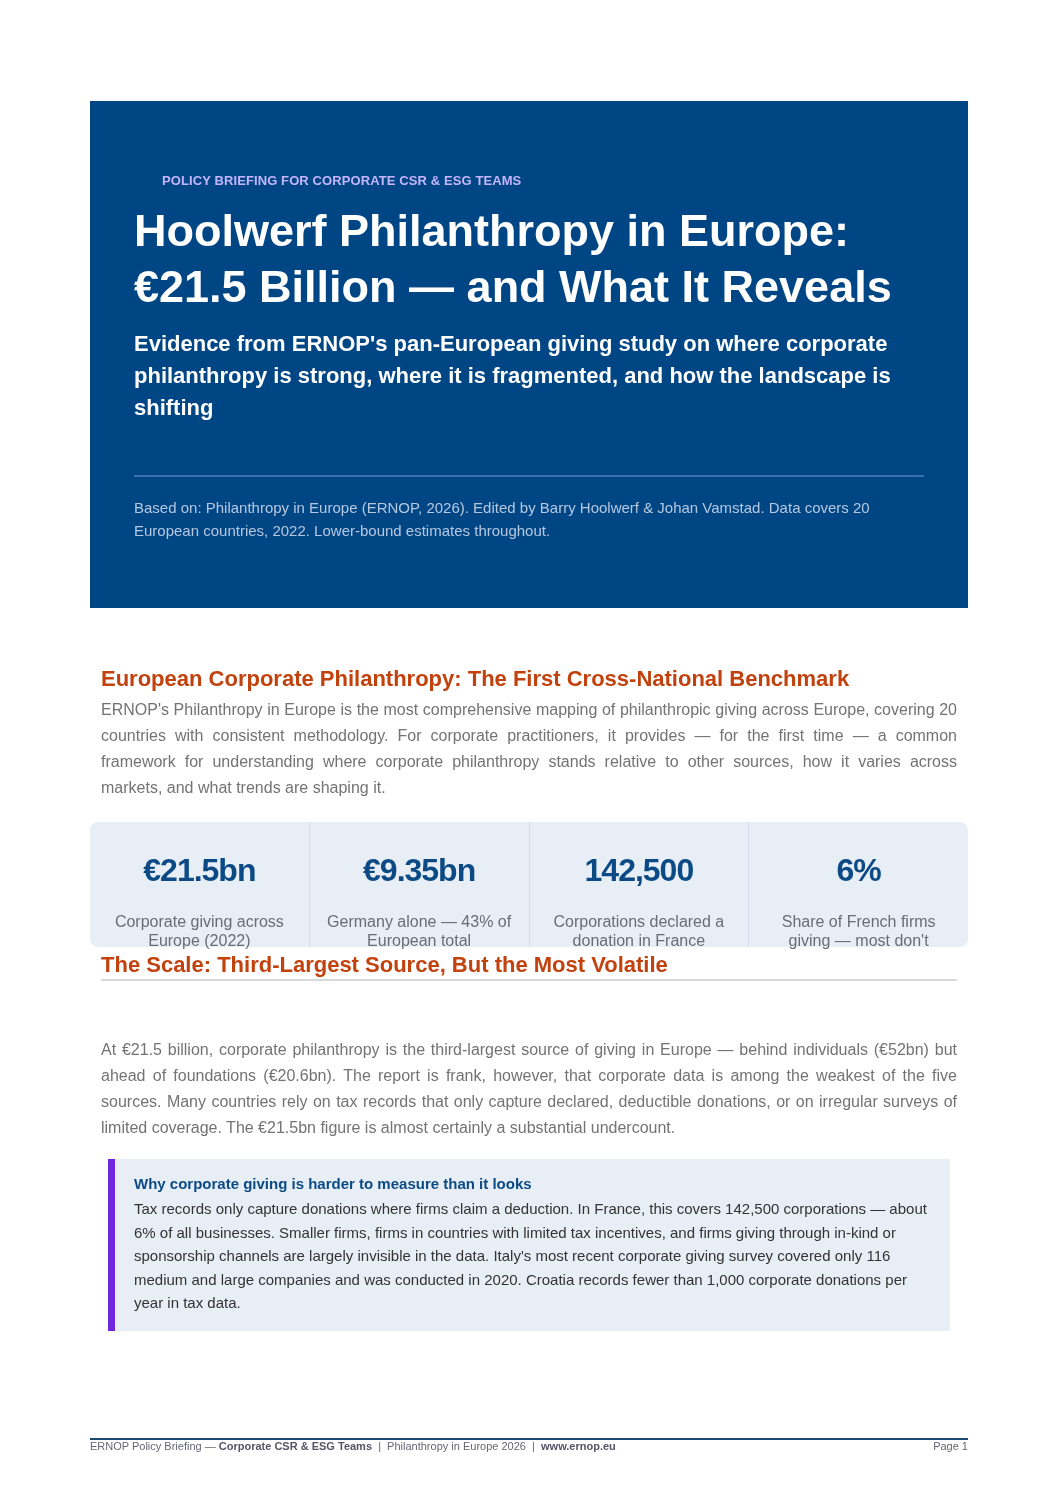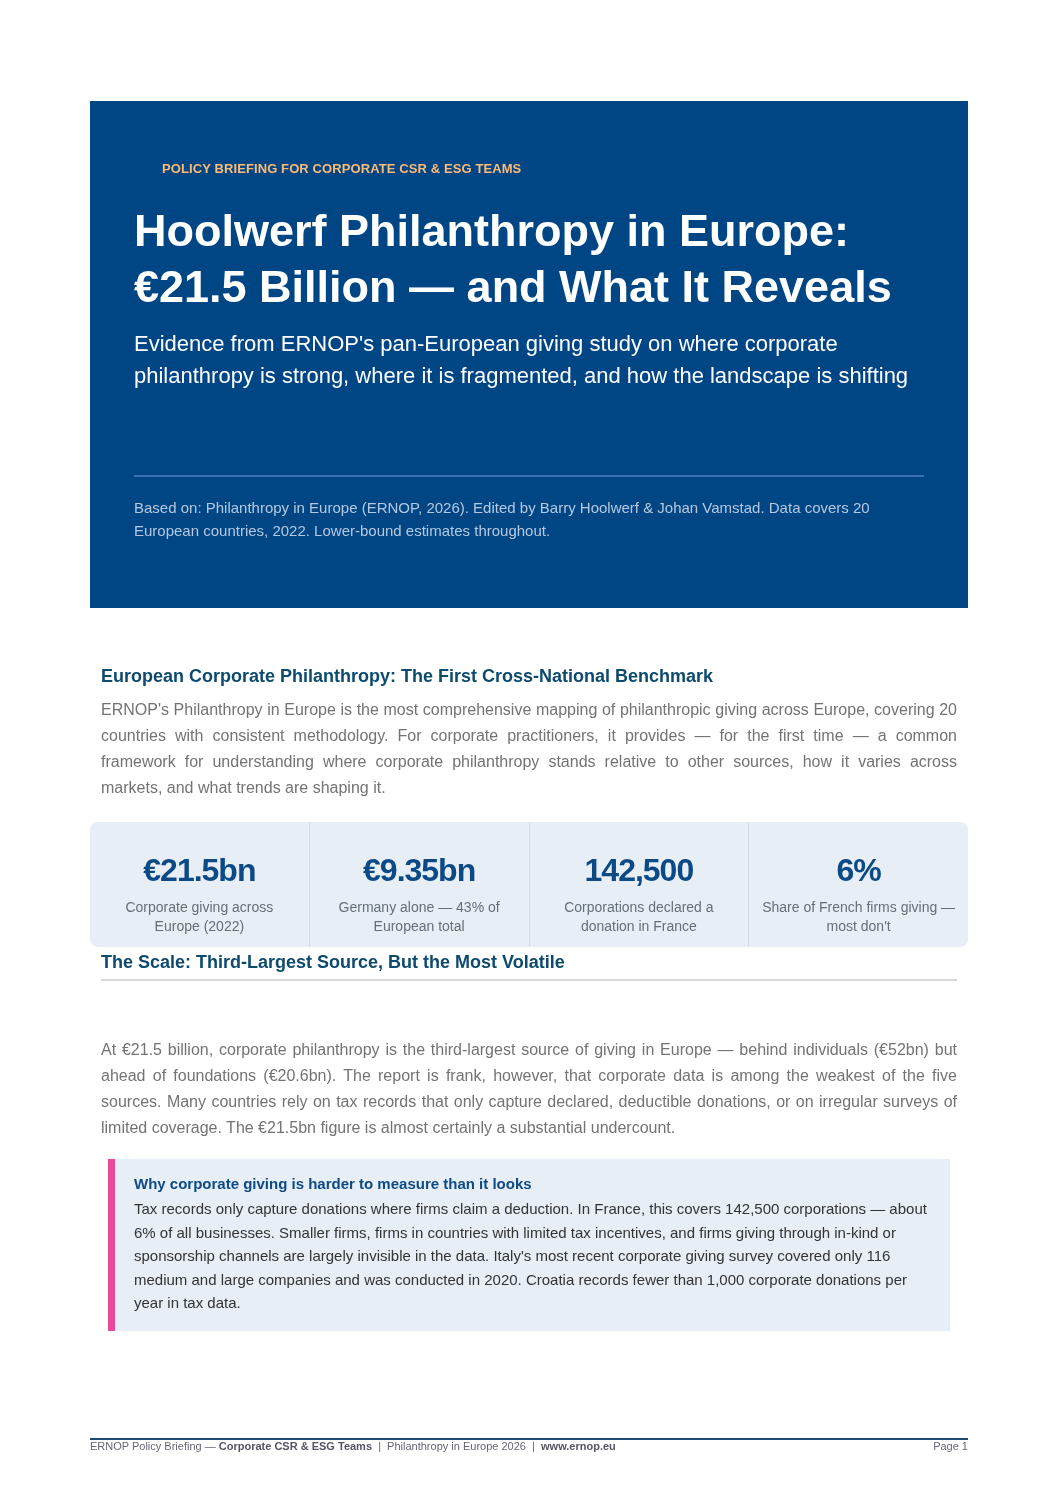--- a/index.html
+++ b/index.html
@@ -4,72 +4,72 @@
   <style>
     * { box-sizing: border-box; margin: 0; padding: 0; }
     html, body { width: 1058px; height: 1497px; background: #ffffff; }
     body { position: relative; font-family: "Liberation Sans", sans-serif; color: #1a1a1a; overflow: hidden; }
 
     .hero {
       position: absolute; left: 90px; top: 101px; width: 878px; height: 507px;
       background: #004685; padding: 0 44px;
     }
     .kicker {
-      position: absolute; left: 44px; top: 60px;
-      font-size: 13px; font-weight: bold; color: #fdba74; letter-spacing: 0.1px; padding-left: 28px;
+      position: absolute; left: 44px; top: 72px;
+      font-size: 13px; font-weight: bold; color: #c4b5fd; letter-spacing: 0.1px; padding-left: 28px;
     }
     .hero-title {
       position: absolute; left: 44px; top: 102px; width: 800px;
       font-size: 45px; font-weight: bold; color: #ffffff; line-height: 56px;
     }
     .hero-sub {
       position: absolute; left: 44px; top: 227px; width: 780px;
-      font-size: 22px; color: #ffffff; line-height: 32px;
+      font-size: 22px; color: #ffffff; line-height: 32px; font-weight: bold;
     }
     .hero-rule {
       position: absolute; left: 44px; top: 374px; width: 790px; height: 2px;
       background: #3a6fb0;
     }
     .hero-source {
       position: absolute; left: 44px; top: 395px; width: 800px;
       font-size: 15px; color: #b6c8e0; line-height: 23px;
     }
 
     .h2 {
       position: absolute; left: 101px; width: 860px;
-      font-size: 18px; font-weight: bold; color: #0c4a6e;
+      font-size: 22px; font-weight: bold; color: #c2410c;
     }
     .para {
       position: absolute; left: 101px; width: 856px;
       font-size: 16px; line-height: 26px; color: #737373; text-align: justify;
     }
 
     .stats {
       position: absolute; left: 90px; top: 822px; width: 878px; height: 125px;
       background: #e7eef6; border-radius: 8px; display: flex;
     }
     .stat {
       flex: 1; text-align: center; padding-top: 22px;
       border-right: 1px solid #d3dce8;
     }
     .stat:last-child { border-right: none; }
     .stat-value {
       font-size: 32px; font-weight: bold; color: #0b4a85; line-height: 52px; letter-spacing: -1px;
     }
     .stat-label {
-      font-size: 14px; color: #666e78; line-height: 19px; margin-top: 2px; padding: 0 12px;
+      font-size: 16px; color: #666e78; line-height: 19px; margin-top: 16px; padding: 0 12px;
     }
 
     .divider {
       position: absolute; left: 101px; top: 979px; width: 856px; height: 2px; background: #d9d9d9;
     }
 
     .callout {
       position: absolute; left: 108px; top: 1159px; width: 842px; height: 172px;
-      background: #e7eef6; border-left: 7px solid #ec4899; padding: 16px 20px 0 19px;
+      background: #e7eef6; border-left: 7px solid #6d28d9; padding: 16px 20px 0 19px;
     }
     .callout-title { font-size: 15px; font-weight: bold; color: #0b4a85; margin-bottom: 5px; }
     .callout-body { font-size: 15px; color: #333; line-height: 23.5px; }
 
     .footer-rule {
       position: absolute; left: 90px; top: 1438px; width: 878px; height: 2px; background: #1d4a70;
     }
     .footer {
       position: absolute; left: 90px; top: 1440px; width: 878px;
       font-size: 11px; color: #667; display: flex; justify-content: space-between; gap: 12px;

